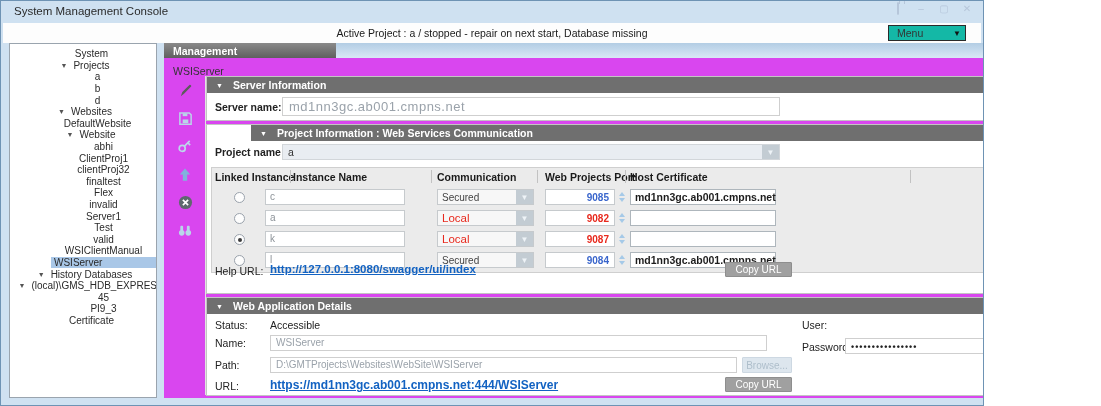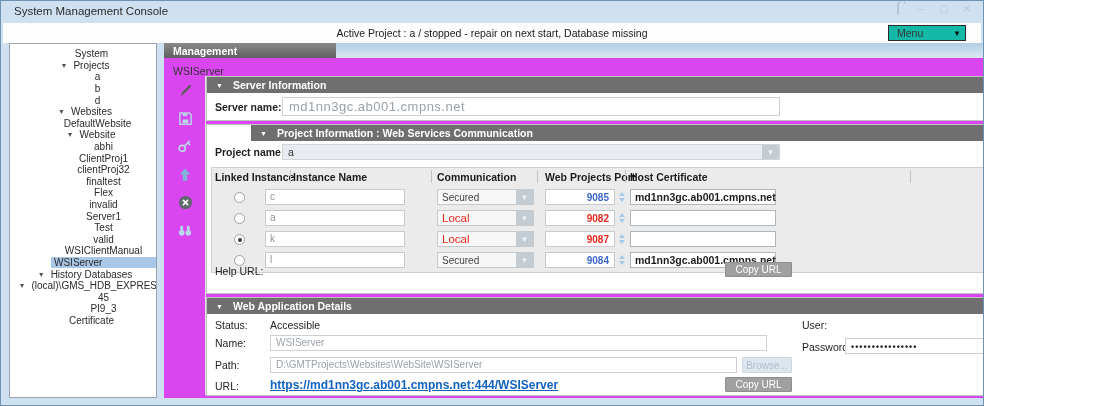--- a/index.html
+++ b/index.html
@@ -381,20 +381,21 @@
               <div class="portbox blue">9084</div>
               <span class="spin">
                 <i class="up"></i>
                 <i class="dn"></i>
               </span>
               <div class="certbox">md1nn3gc.ab001.cmpns.net</div>
             </div>
           </div>
 
         <span class="lbl" id="help-lbl">Help URL:</span>
+        <span class="link" id="help-link">http://127.0.0.1:8080/swagger/ui/index</span>
         <div class="btn-gray" id="help-copy">Copy URL</div>
       </div>
 
       <div class="sec" id="sec-webapp">
         <div class="sec-h">
           <span class="arr">▼</span>
           <span class="ht">Web Application Details</span>
         </div>
         <span class="lbl wa-lbl" style="top:21px">Status:</span>
         <span id="wa-status-val">Accessible</span>

